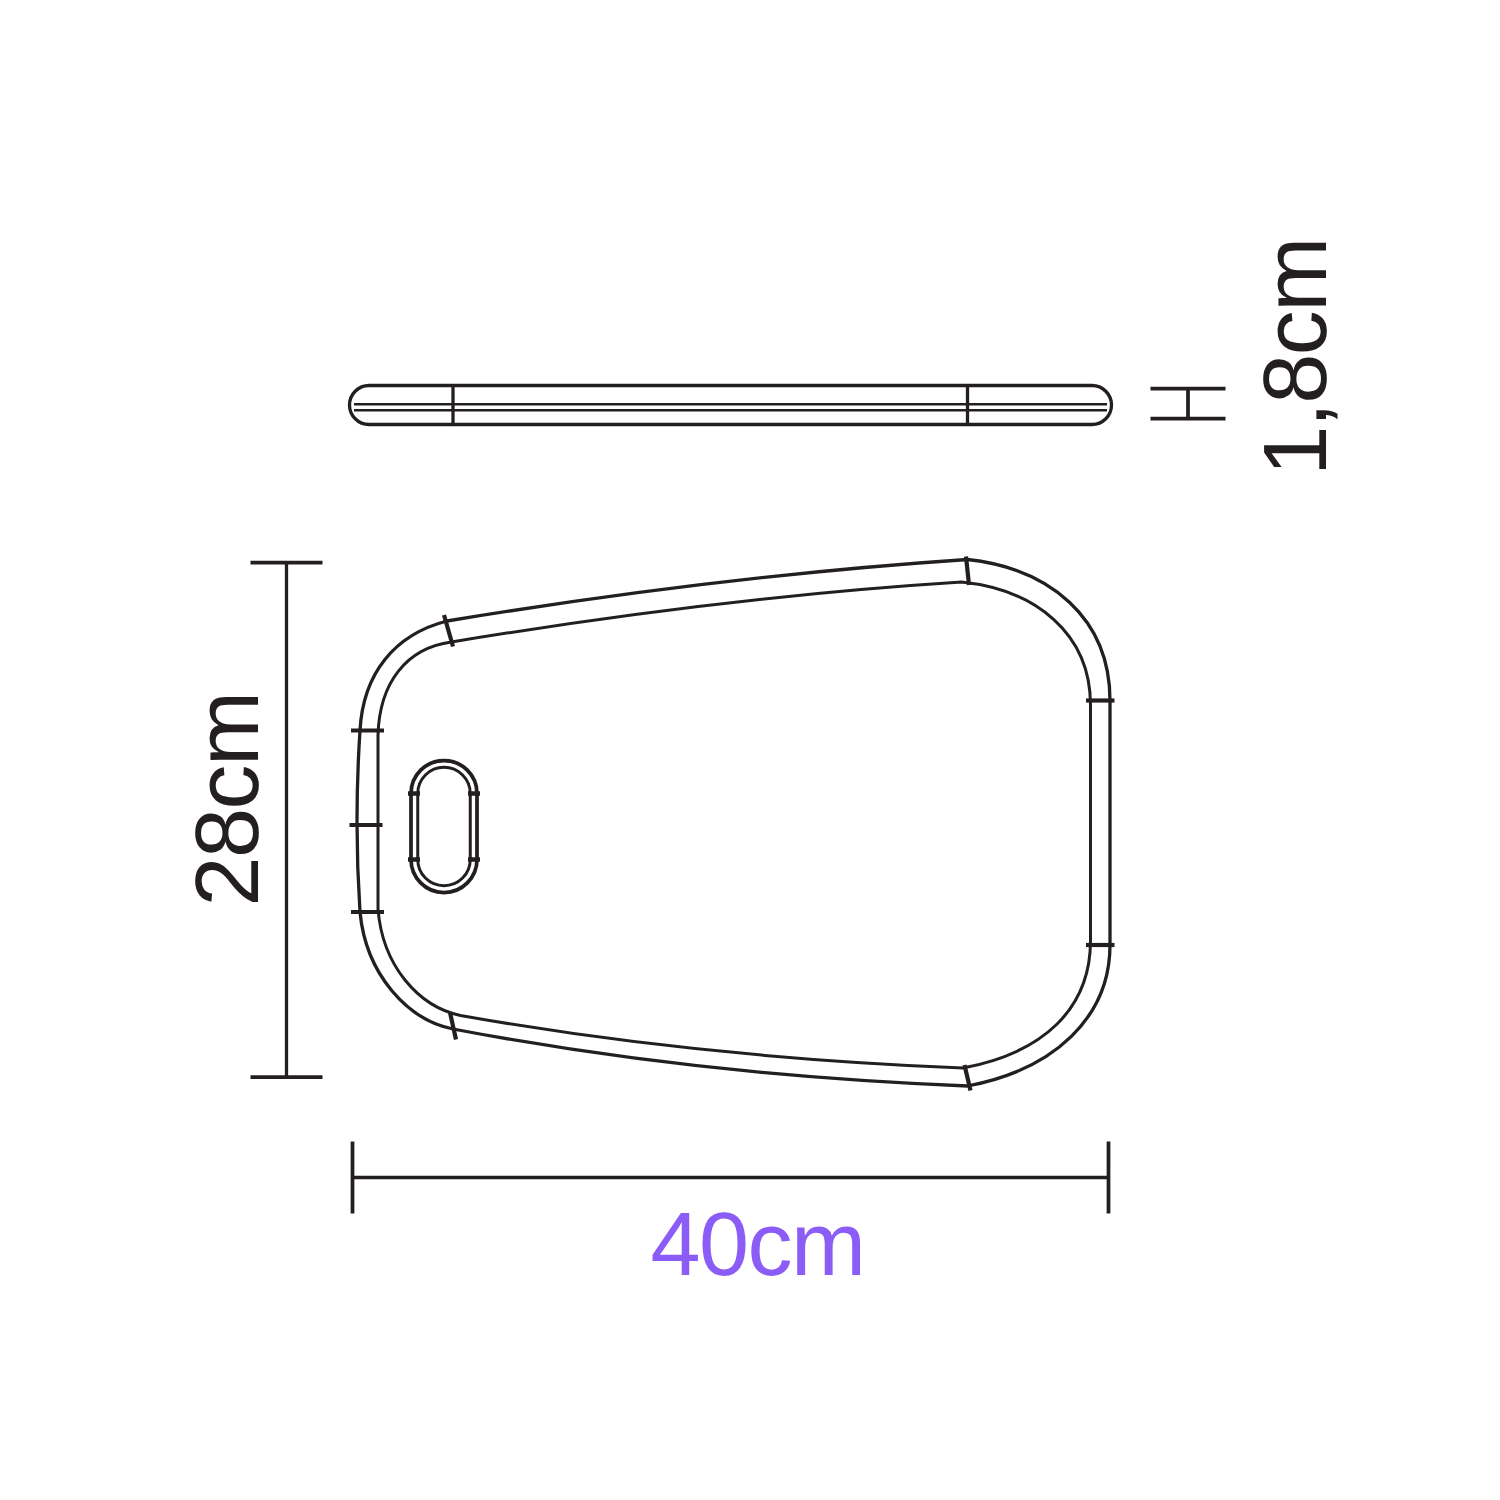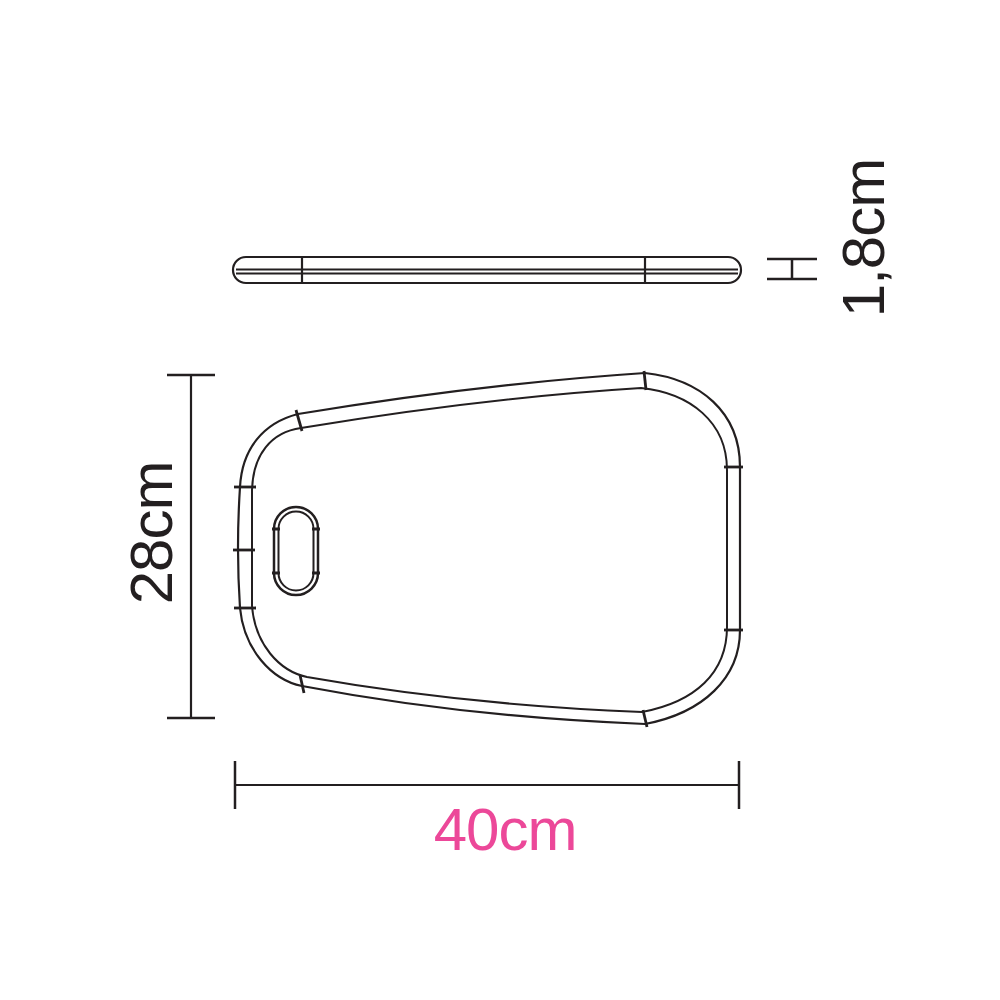--- a/index.html
+++ b/index.html
@@ -111,19 +111,19 @@
 
       <g>
         <line x1="235" y1="785" x2="739" y2="785" stroke-width="2.2"></line>
         <line x1="235" y1="761" x2="235" y2="809" stroke-width="2.5"></line>
         <line x1="739" y1="761" x2="739" y2="809" stroke-width="2.5"></line>
       </g>
 
     </g>
   </svg>
 
-  <div class="dim-label" id="label-width" style="color: #ec4899;">40cm</div>
+  <div class="dim-label" id="label-width" style="color: #8b5cf6;">40cm</div>
 
   <div class="dim-label rot-ccw" id="label-height" style="color: rgb(35, 31, 32);">28cm</div>
 
   <div class="dim-label rot-ccw" id="label-thickness" style="color: rgb(35, 31, 32);">1,8cm</div>
 
 </div>
 
 </body></html>

